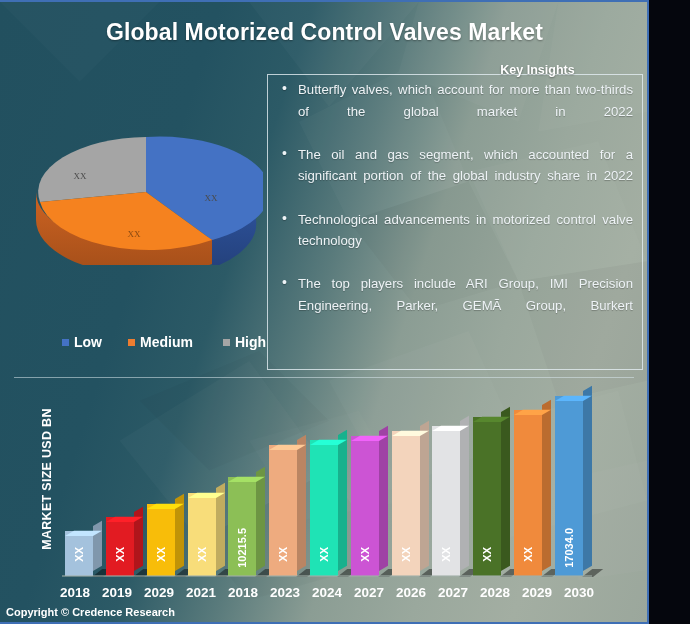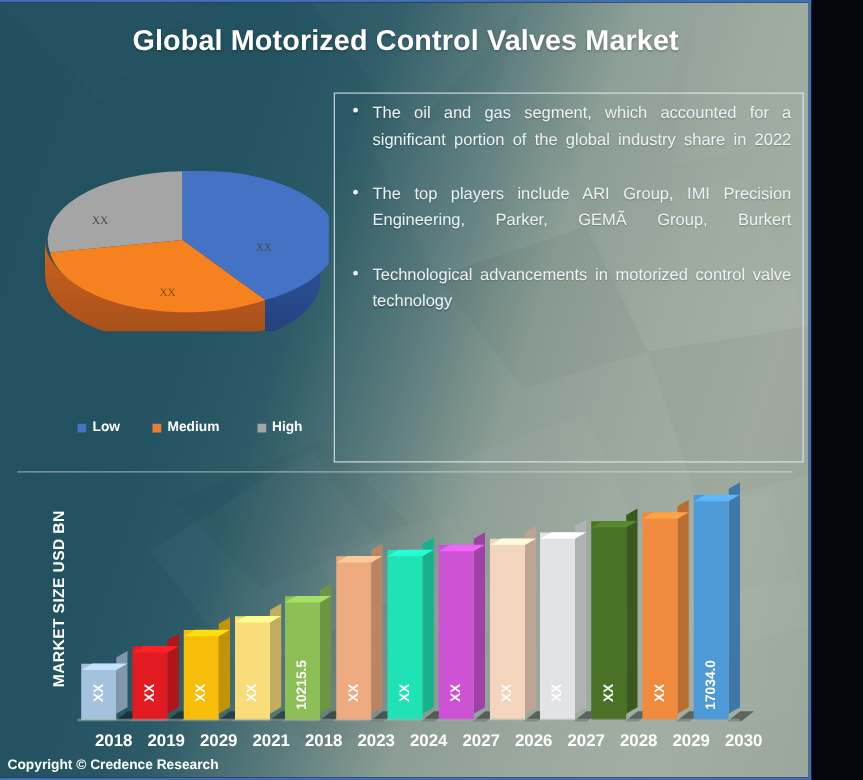--- a/index.html
+++ b/index.html
@@ -59,21 +59,21 @@
 
   #pie-legend {
     position: absolute; left: 62px; top: 332px;
     width: 215px; height: 16px;
     display: flex; align-items: center;
   }
   .legend-item { display: flex; align-items: center; }
   .legend-item.low    { margin-right: 26px; }
   .legend-item.medium { margin-right: 30px; }
   .legend-swatch { width: 7px; height: 7px; margin-right: 5px; display: inline-block; }
-  .legend-label { color: #fff; font-size: 11px; font-weight: bold; }
+  .legend-label { color: #fff; font-size: 14px; font-weight: bold; }
 
   
   #insights-heading {
     position: absolute; left: 430px; top: 61px; width: 215px;
     text-align: center;
     color: #ffffff; font-size: 12.5px; font-weight: bold;
     z-index: 4;
     text-shadow: 0 1px 2px rgba(0,0,0,.4);
   }
   #insights-box {
@@ -160,21 +160,20 @@
 
   #bar-baseline {
     position: absolute; left: 62px; top: 573px;
     width: 530px; height: 2px;
     background: rgba(160,175,168,.55);
   }
   #bar-labels {
     position: absolute; left: 54px; top: 583px;
     width: 546px; height: 18px;
     display: flex;
-    margin-left: 16px;
   }
   .bar-label {
     flex: 1 0 0;
     text-align: center;
     color: #ffffff;
     font-size: 13.5px; font-weight: bold;
   }
 
   
   #copyright {
@@ -260,25 +259,27 @@
     <div class="legend-item medium">
       <span class="legend-swatch" style="background:#ed7d31"></span>
       <span class="legend-label">Medium</span>
     </div>
     <div class="legend-item high">
       <span class="legend-swatch" style="background:#a5a5a5"></span>
       <span class="legend-label">High</span>
     </div>
   </div>
 
+  <div id="insights-heading">Key Insights</div>
   <div id="insights-box">
     <ul id="insights-list">
+      <li><span>Butterfly valves, which account for more than two-thirds of the global market in 2022</span></li>
       <li><span>The oil and gas segment, which accounted for a significant portion of the global industry share in 2022</span></li>
+      <li><span>Technological advancements in motorized control valve technology</span></li>
       <li><span>The top players include ARI Group, IMI Precision Engineering, Parker, GEMÃ Group, Burkert</span></li>
-      <li><span>Technological advancements in motorized control valve technology</span></li>
     </ul>
   </div>
 
   <div id="bar-axis-label">MARKET SIZE USD BN</div>
   <div id="bars-area">
       <div class="bar" style="left: 3.38462px; height: 45px;">
         <div class="bar-shadow"></div>
         <div class="bar-side" style="background: rgb(164, 194, 221);"></div>
         <div class="bar-front" style="background: rgb(164, 194, 221);"></div>
         <div class="bar-top" style="background: rgb(164, 194, 221);"></div>

